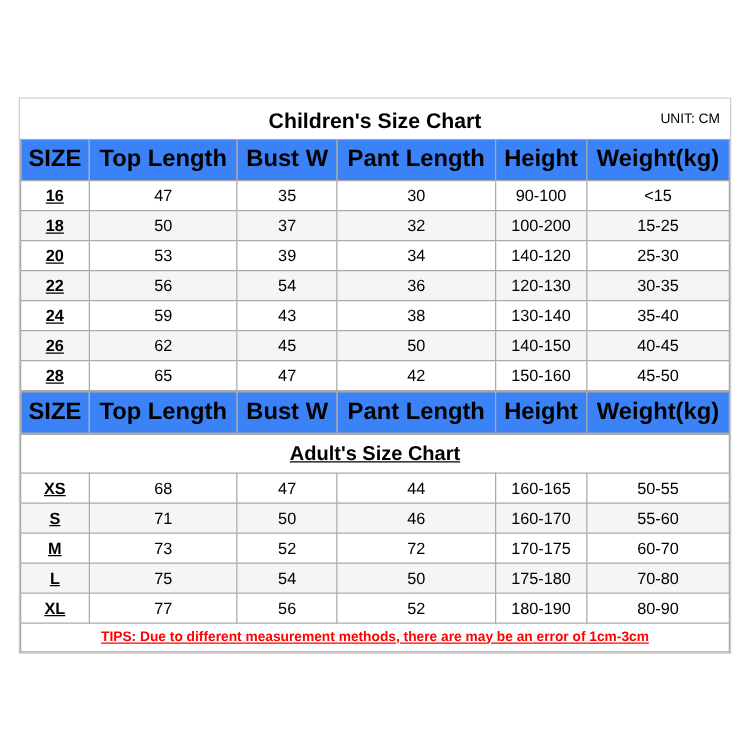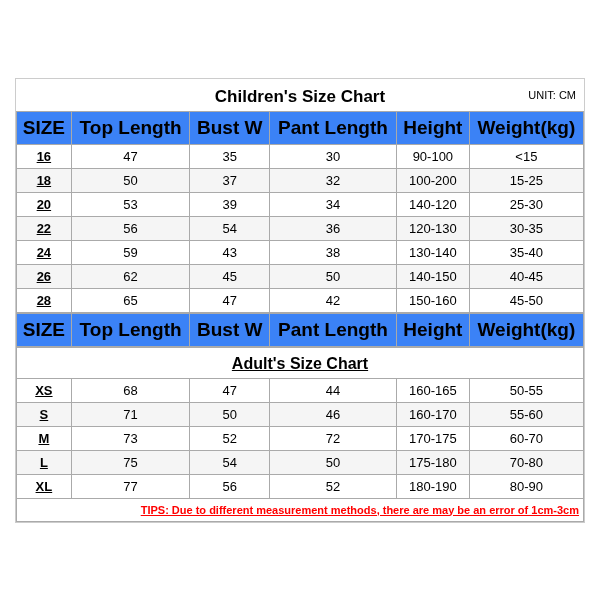--- a/index.html
+++ b/index.html
@@ -62,21 +62,21 @@
       text-align: center;
       border-top: 2px solid #aaa;
       border-bottom: 0;
       padding: 7px 4px 5px 4px;
       margin-left: 40px;
     }
     .tips-row td {
       background: #fff;
       color: red;
       font-size: 11px;
-      text-align: right;
+      text-align: center;
       padding: 5px 4px;
       border-top: 1px solid #aaa;
     }
   </style>
 </head>
 <body>
 
 <div class="container">
   <div class="main-title">
     <span>Children's Size Chart</span>

